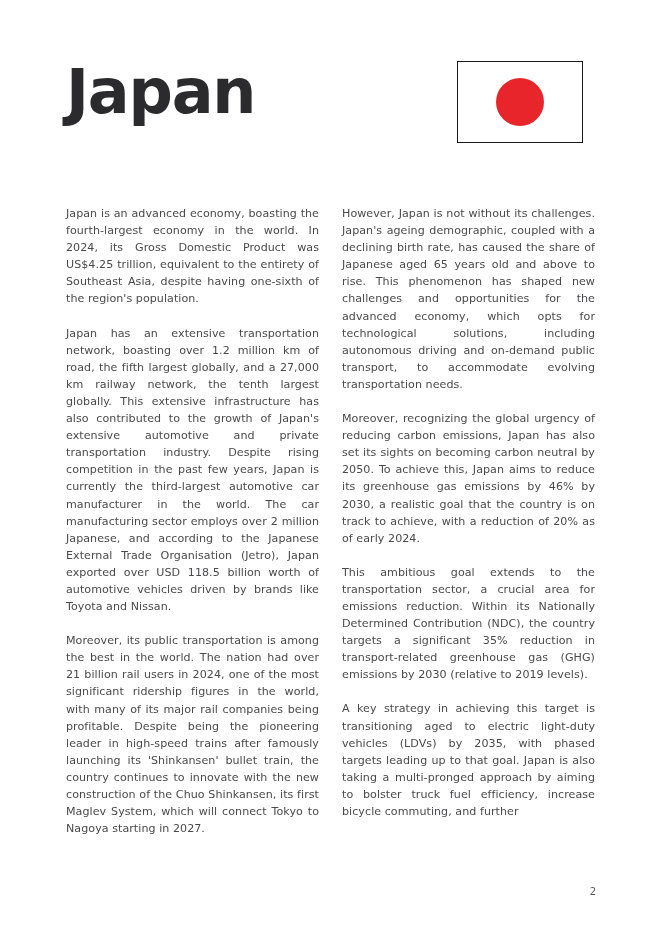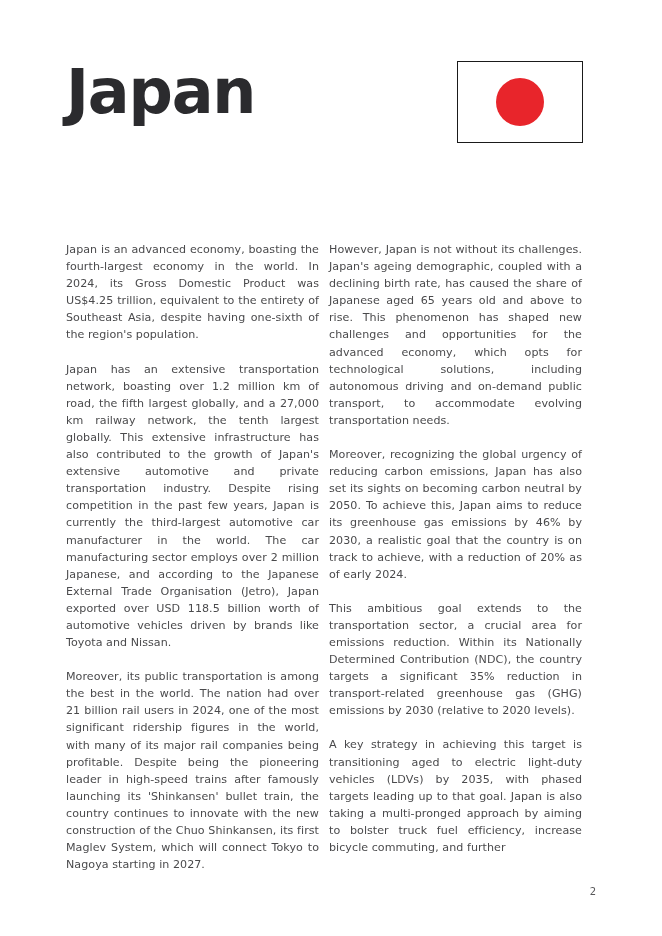--- a/index.html
+++ b/index.html
@@ -64,22 +64,21 @@
     background: #e8252b;
   }
 
   
   .columns {
     position: absolute;
     left: 66px;
     top: 205px;
     width: 530px;
     display: flex;
-    gap: 10px;
-    margin-top: 36px;
+    gap: 23px;
   }
   .column {
     width: 253px;
     flex: 0 0 253px;
   }
   .column p {
     margin: 0 0 17px 0;
     font-family: "DejaVu Sans", sans-serif;
     font-size: 11.1px;
     line-height: 17.1px;
@@ -128,21 +127,21 @@
 
     <div class="column">
       <p>Japan is an advanced economy, boasting the fourth-largest economy in the world. In 2024, its Gross Domestic Product was US$4.25 trillion, equivalent to the entirety of Southeast Asia, despite having one-sixth of the region's population.</p>
       <p>Japan has an extensive transportation network, boasting over 1.2 million km of road, the fifth largest globally, and a 27,000 km railway network, the tenth largest globally. This extensive infrastructure has also contributed to the growth of Japan's extensive automotive and private transportation industry. Despite rising competition in the past few years, Japan is currently the third-largest automotive car manufacturer in the world. The car manufacturing sector employs over 2 million Japanese, and according to the Japanese External Trade Organisation (Jetro), Japan exported over USD 118.5 billion worth of automotive vehicles driven by brands like Toyota and Nissan.</p>
       <p>Moreover, its public transportation is among the best in the world. The nation had over 21 billion rail users in 2024, one of the most significant ridership figures in the world, with many of its major rail companies being profitable. Despite being the pioneering leader in high-speed trains after famously launching its 'Shinkansen' bullet train, the country continues to innovate with the new construction of the Chuo Shinkansen, its first Maglev System, which will connect Tokyo to Nagoya starting in 2027.</p>
     </div>
 
     <div class="column">
       <p>However, Japan is not without its challenges. Japan's ageing demographic, coupled with a declining birth rate, has caused the share of Japanese aged 65 years old and above to rise. This phenomenon has shaped new challenges and opportunities for the advanced economy, which opts for technological solutions, including autonomous driving and on-demand public transport, to accommodate evolving transportation needs.</p>
       <p>Moreover, recognizing the global urgency of reducing carbon emissions, Japan has also set its sights on becoming carbon neutral by 2050. To achieve this, Japan aims to reduce its greenhouse gas emissions by 46% by 2030, a realistic goal that the country is on track to achieve, with a reduction of 20% as of early 2024.</p>
-      <p>This ambitious goal extends to the transportation sector, a crucial area for emissions reduction. Within its Nationally Determined Contribution (NDC), the country targets a significant 35% reduction in transport-related greenhouse gas (GHG) emissions by 2030 (relative to 2020 levels).</p>
+      <p>This ambitious goal extends to the transportation sector, a crucial area for emissions reduction. Within its Nationally Determined Contribution (NDC), the country targets a significant 35% reduction in transport-related greenhouse gas (GHG) emissions by 2030 (relative to 2019 levels).</p>
       <p>A key strategy in achieving this target is transitioning aged to electric light-duty vehicles (LDVs) by 2035, with phased targets leading up to that goal. Japan is also taking a multi-pronged approach by aiming to bolster truck fuel efficiency, increase bicycle commuting, and further</p>
     </div>
 
   </div>
 
   <div class="footer">
     <div class="page-number">2</div>
   </div>
 
 </div>

